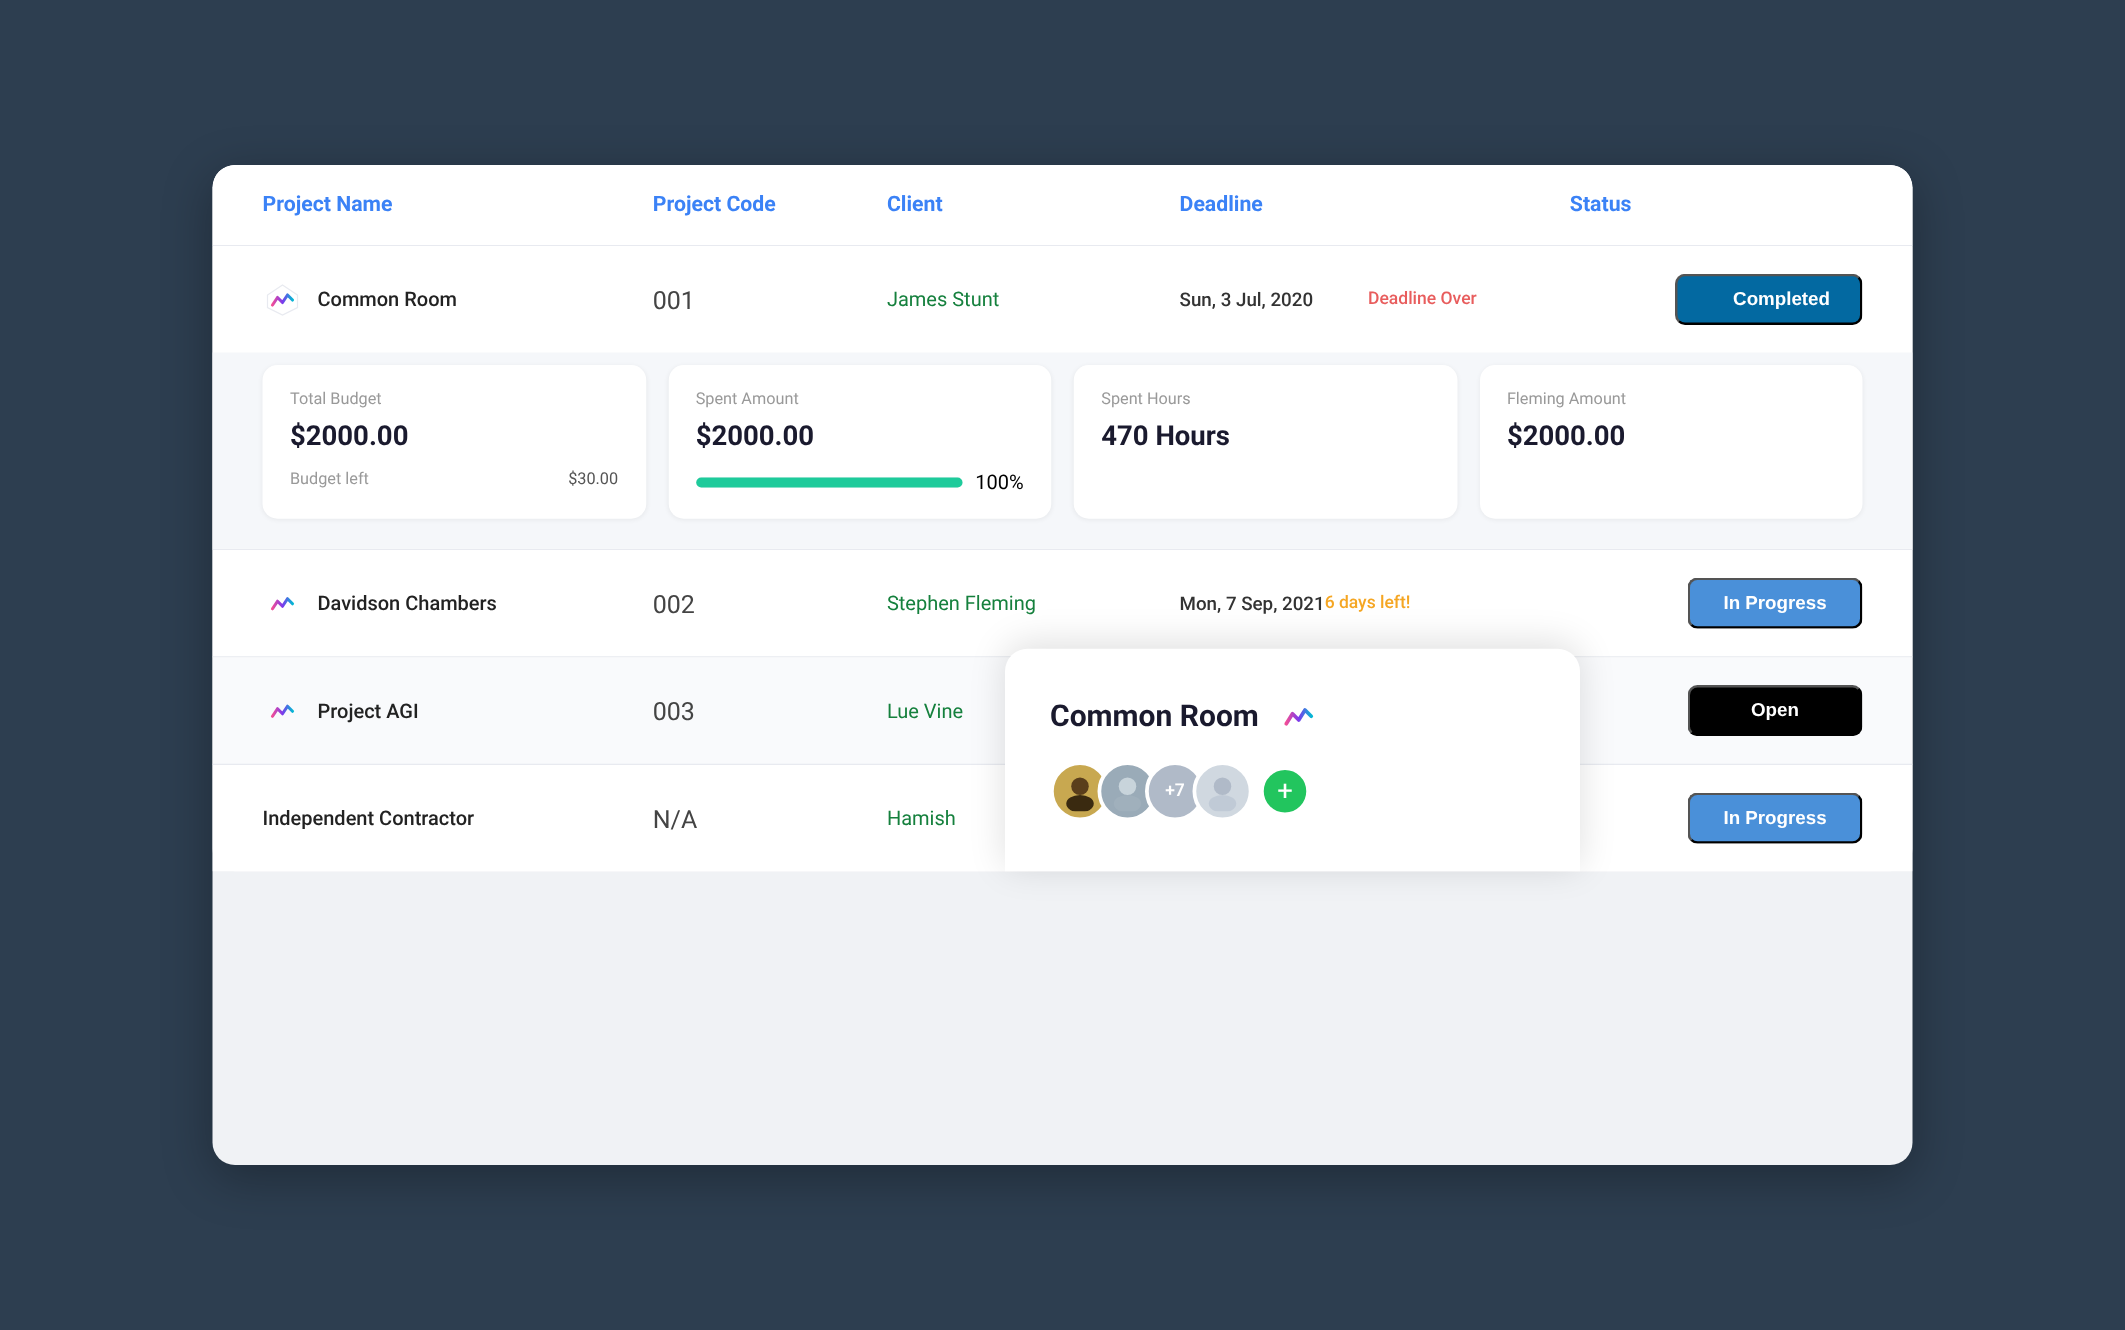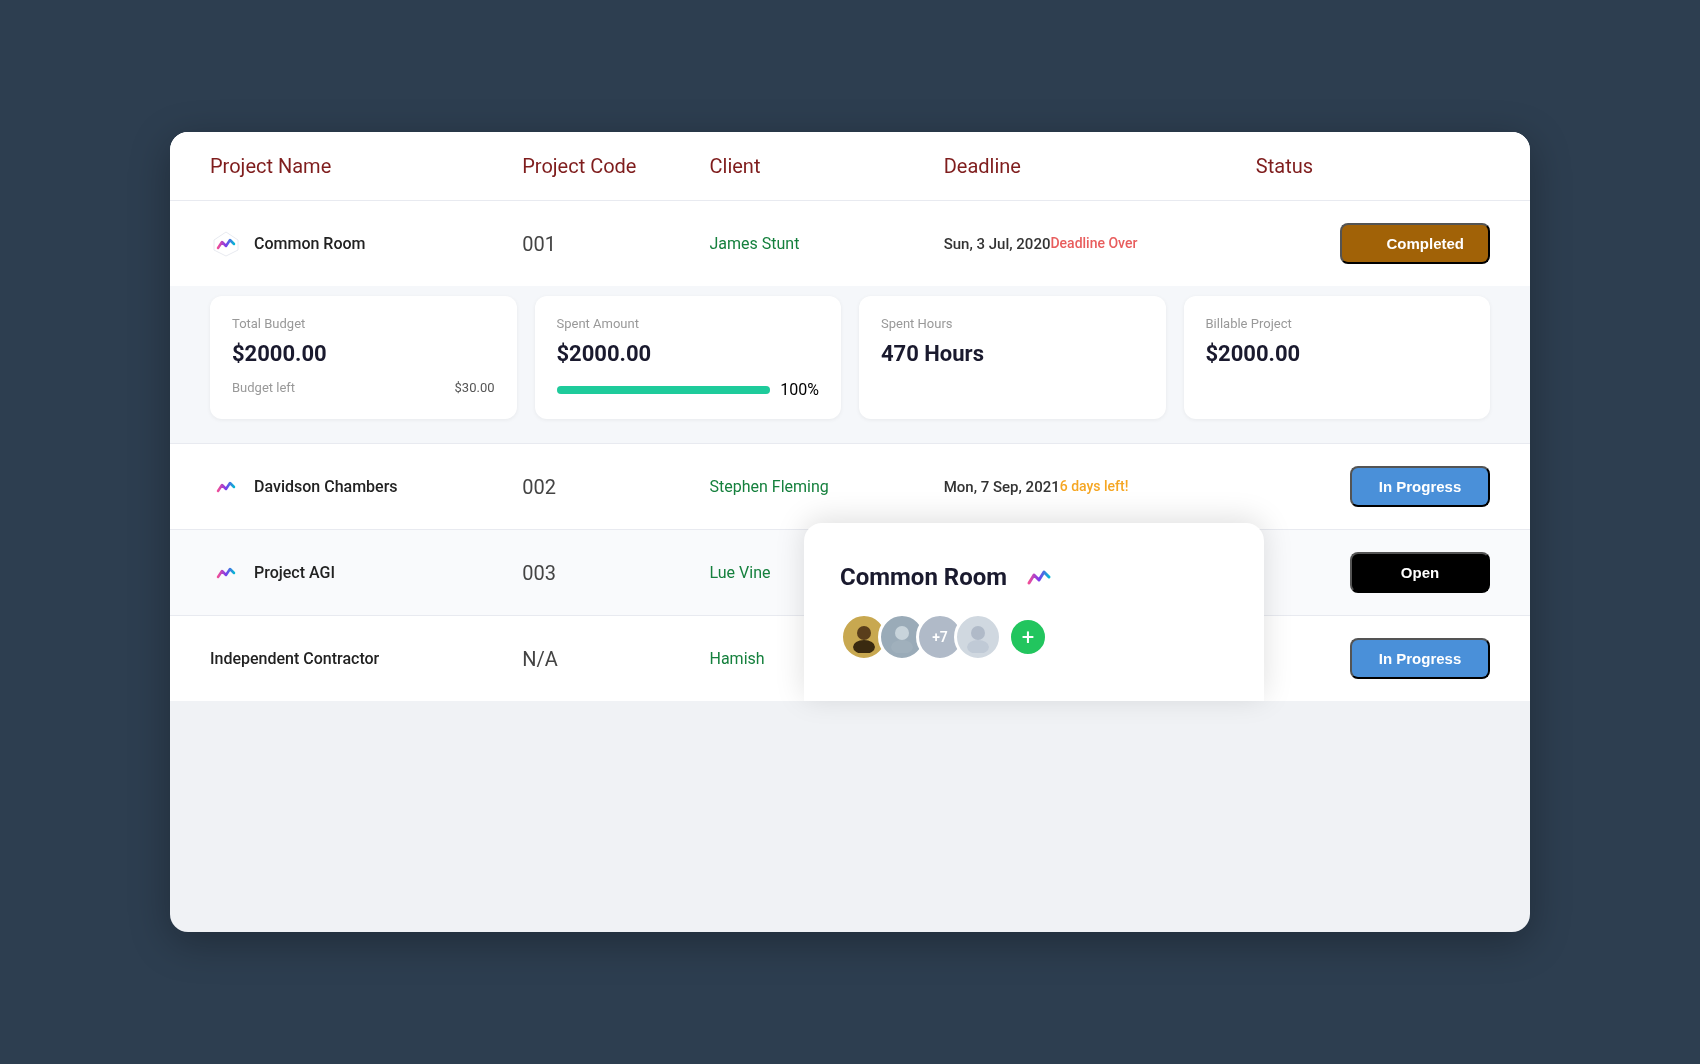--- a/index.html
+++ b/index.html
@@ -29,23 +29,23 @@
     }
     .table-header {
       display: grid;
       grid-template-columns: 2fr 1.2fr 1.5fr 2fr 1.5fr;
       padding: 22px 40px;
       border-bottom: 1.5px solid #e8eaf0;
       background: #fff;
       border-radius: 18px 18px 0 0;
     }
     .table-header-cell {
-      color: #7f1d1d;
-      font-size: 20px;
-      font-weight: 400;
+      color: #3b82f6;
+      font-size: 17px;
+      font-weight: 700;
     }
     .project-row {
       border-bottom: 1.5px solid #e8eaf0;
       background: #fff;
     }
     .project-main-row {
       display: grid;
       grid-template-columns: 2fr 1.2fr 1.5fr 2fr 1.5fr;
       padding: 22px 40px;
       align-items: center;
@@ -77,41 +77,42 @@
     }
     .deadline-date {
       font-size: 15px;
       color: #333;
       font-weight: 500;
     }
     .deadline-over {
       color: #e85d5d;
       font-size: 14px;
       font-weight: 500;
+      padding-left: 44px;
     }
     .deadline-left {
       color: #f5a623;
       font-size: 14px;
       font-weight: 500;
     }
     .status-cell {
       display: flex;
       justify-content: flex-end;
     }
     .status-badge {
       padding: 10px 24px;
       border-radius: 8px;
       font-size: 15px;
       font-weight: 600;
       color: #fff;
       min-width: 140px;
       text-align: center;
       cursor: pointer;
     }
-    .status-completed { background: #a16207; padding-left: 44px; }
+    .status-completed { background: #0369a1; padding-left: 44px; }
     .status-inprogress { background: #4a90d9; }
     .status-open { background: #000000; }
     .metrics-row {
       display: grid;
       grid-template-columns: 1fr 1fr 1fr 1fr;
       gap: 18px;
       padding: 10px 40px 24px 40px;
       background: #f5f7fa;
     }
     .metric-card {
@@ -291,21 +292,21 @@
               <div class="progress-bar-fill" style="width:100%"></div>
             </div>
             <span>100%</span>
           </div>
         </div>
         <div class="metric-card">
           <div class="metric-label">Spent Hours</div>
           <div class="metric-value">470 Hours</div>
         </div>
         <div class="metric-card">
-          <div class="metric-label">Billable Project</div>
+          <div class="metric-label">Fleming Amount</div>
           <div class="metric-value">$2000.00</div>
         </div>
       </div>
     </div>
 
     <div class="project-row">
       <div class="project-main-row">
         <div class="project-name-cell">
           <svg class="project-logo clickup-logo" viewBox="0 0 32 32" width="32" height="32">
             <path d="M8 20 L12 14 L16 18 L20 12 L24 16" fill="none" stroke="url(#cu2)" stroke-width="2.5" stroke-linecap="round" stroke-linejoin="round"></path>

